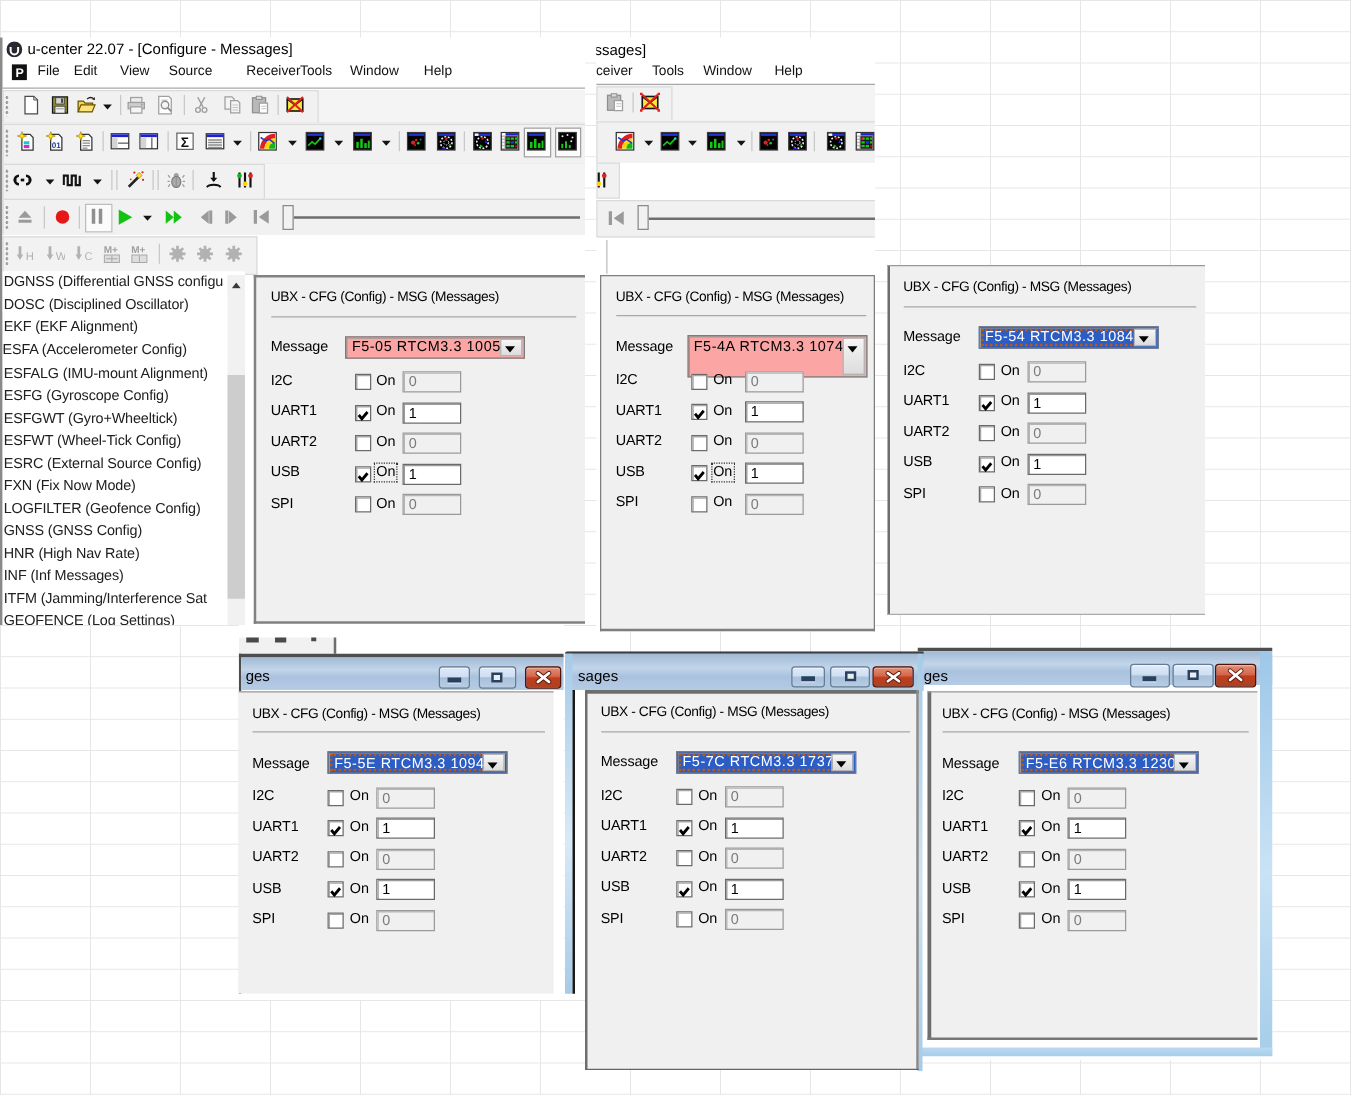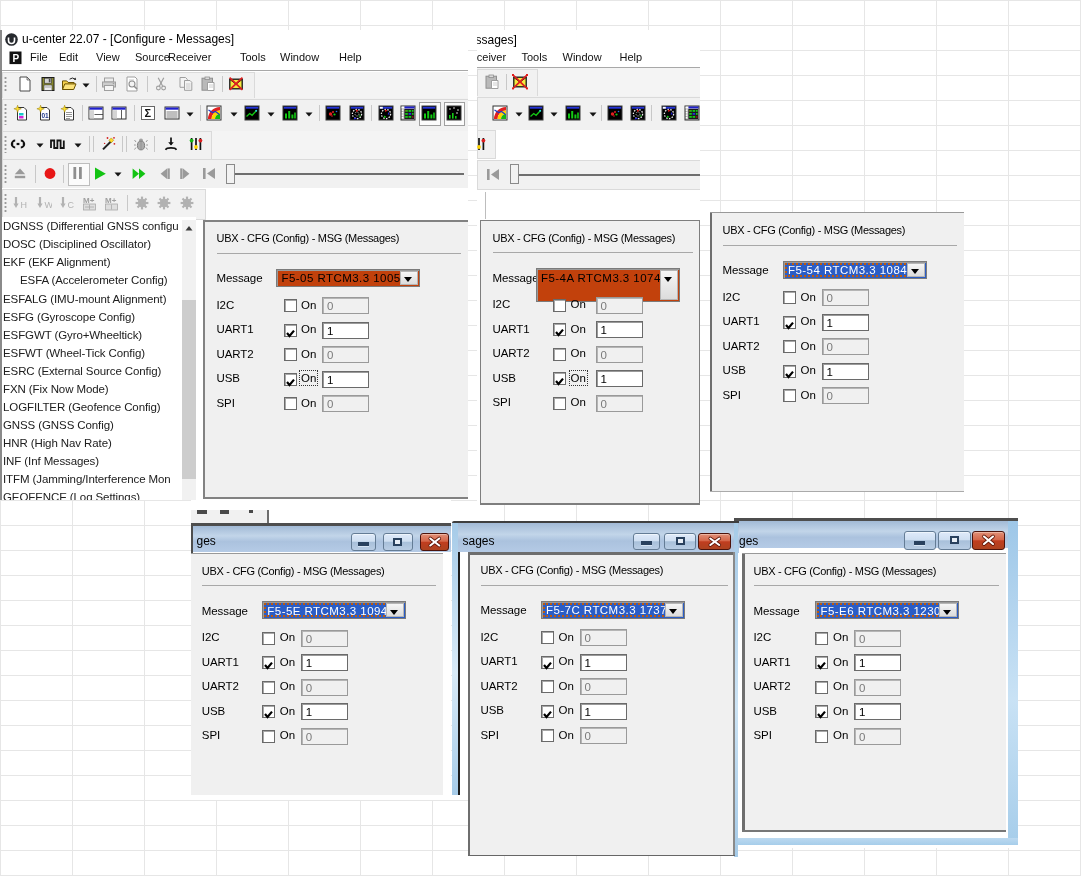--- a/index.html
+++ b/index.html
@@ -10,21 +10,21 @@
 .abs{position:absolute}
 .t12{font-size:12px;line-height:14px;color:#000;white-space:pre}
 .band{position:absolute;background:#f2f2f2;border-bottom:1px solid #d6d6d6}
 .island{position:absolute;background:#f1f1f1;border:1px solid #dadada}
 .grip{position:absolute;width:3px;background-image:radial-gradient(circle,#9a9a9a 1px,transparent 1.2px);background-size:3px 4px}
 .vsep{position:absolute;width:1px;background:#c8c8c8}
 .panel{position:absolute;background:#f0f0f0}
 .ptitle{position:absolute;font-size:11px;letter-spacing:-0.3px;color:#000;white-space:pre}
 .psep{position:absolute;height:1px;background:#a8a8a8}
 .plabel{position:absolute;font-size:11.5px;letter-spacing:-0.1px;color:#000;white-space:pre}
-.combo{position:absolute;background:#c2410c;border:1px solid #7b7b7b;box-shadow:inset 1px 1px 0 #9a9a9a}
+.combo{position:absolute;background:#fca5a5;border:1px solid #7b7b7b;box-shadow:inset 1px 1px 0 #9a9a9a}
 .combo .txt{position:absolute;left:4.5px;top:2.5px;font-size:11.5px;letter-spacing:0.45px;white-space:pre}
 .combosel{background:#2b5dc5}
 .combosel .txt{color:#fff}
 .cbtn{position:absolute;right:1px;top:1px;bottom:1px;width:16px;background:linear-gradient(#f6f6f6,#dcdcdc);border:1px solid #b5b5b5}
 .cbtn:after{content:"";position:absolute;left:3px;top:5.5px;border:4px solid transparent;border-top:5px solid #000}
 .chk{position:absolute;width:13px;height:13px;background:#fff;border:1px solid #6a6a6a;box-shadow:inset 1px 1px 0 #a8a8a8}
 .vbox{position:absolute;width:47px;height:17px;box-sizing:border-box;font-size:11.5px;line-height:16px;padding-left:4px;white-space:pre}
 .vbox.en{background:#fff;border:1px solid #6a6a6a;box-shadow:inset 1px 1px 0 #9a9a9a;color:#000}
 .vbox.dis{background:#f0f0f0;border:1px solid #9a9a9a;box-shadow:inset 1px 1px 0 #b5b5b5;color:#7b7b7b}
 .onl{position:absolute;font-size:11.5px;color:#000;white-space:pre}
@@ -45,21 +45,21 @@
     </svg>
 <div class="t12" style="position:absolute;left:20px;top:2px">u-center 22.07 - [Configure - Messages]</div>
 <svg class="abs" style="left:7px;top:21px" width="13" height="14" viewBox="0 0 13 14">
       <rect x="0.5" y="0.5" width="12" height="12.6" fill="#111"></rect>
       <text x="3.4" y="10.6" font-size="10" font-weight="bold" fill="#fff" font-family="Liberation Sans">P</text>
     </svg>
 <div class="menu" style="left:28px;top:21px">File</div>
 <div class="menu" style="left:57px;top:21px">Edit</div>
 <div class="menu" style="left:94px;top:21px">View</div>
 <div class="menu" style="left:133px;top:21px">Source</div>
-<div class="menu" style="left:166px;top:21px">Receiver</div>
+<div class="menu" style="left:195px;top:21px">Receiver</div>
 <div class="menu" style="left:238px;top:21px">Tools</div>
 <div class="menu" style="left:278px;top:21px">Window</div>
 <div class="menu" style="left:337px;top:21px">Help</div>
 <div class="abs" style="left:0;top:39.5px;width:466px;height:1px;background:#a8a8a8"></div>
 <div class="band" style="left:0;top:41.5px;width:466px;height:26px;background:#f4f4f4"></div>
 <div class="island" style="left:0;top:42px;width:251px;height:25px"></div>
 <div class="grip" style="left:2px;top:46px;height:17px"></div>
 <svg class="abs" style="left:15px;top:46px" width="16" height="16" viewBox="0 0 16 16">
       <path d="M3,1h7l3,3v11H3z" fill="#fff" stroke="#4a4a4a"></path>
       <path d="M10,1l3,3h-3z" fill="#e0e0e0" stroke="#4a4a4a" stroke-width=".7"></path>
@@ -458,32 +458,32 @@
           <line x1="3.5" y1="3.5" x2="12.5" y2="12.5"></line>
           <line x1="12.5" y1="3.5" x2="3.5" y2="12.5"></line>
         </g>
       </g>
       <circle cx="8" cy="8" r="1.8" fill="#b2b2b2"></circle>
     </svg>
 <div class="abs" style="left:0;top:187.3px;width:194px;height:282.7px;background:#fff;overflow:hidden">
 <div class="tree" style="left:1px;top:0.0px;width:178px;overflow:hidden">DGNSS (Differential GNSS configu</div>
 <div class="tree" style="left:1px;top:18.1px;width:178px;overflow:hidden">DOSC (Disciplined Oscillator)</div>
 <div class="tree" style="left:1px;top:36.1px;width:178px;overflow:hidden">EKF (EKF Alignment)</div>
-<div class="tree" style="left:18px;top:54.2px;width:205px;overflow:hidden">ESFA (Accelerometer Config)</div>
+<div class="tree" style="left:0;top:54.2px;width:205px;overflow:hidden">ESFA (Accelerometer Config)</div>
 <div class="tree" style="left:1px;top:72.3px;width:178px;overflow:hidden">ESFALG (IMU-mount Alignment)</div>
 <div class="tree" style="left:1px;top:90.3px;width:178px;overflow:hidden">ESFG (Gyroscope Config)</div>
 <div class="tree" style="left:1px;top:108.4px;width:178px;overflow:hidden">ESFGWT (Gyro+Wheeltick)</div>
 <div class="tree" style="left:1px;top:126.5px;width:178px;overflow:hidden">ESFWT (Wheel-Tick Config)</div>
 <div class="tree" style="left:1px;top:144.6px;width:178px;overflow:hidden">ESRC (External Source Config)</div>
 <div class="tree" style="left:1px;top:162.6px;width:178px;overflow:hidden">FXN (Fix Now Mode)</div>
 <div class="tree" style="left:1px;top:180.7px;width:178px;overflow:hidden">LOGFILTER (Geofence Config)</div>
 <div class="tree" style="left:1px;top:198.8px;width:178px;overflow:hidden">GNSS (GNSS Config)</div>
 <div class="tree" style="left:1px;top:216.8px;width:178px;overflow:hidden">HNR (High Nav Rate)</div>
 <div class="tree" style="left:1px;top:234.9px;width:178px;overflow:hidden">INF (Inf Messages)</div>
-<div class="tree" style="left:1px;top:253.0px;width:178px;overflow:hidden">ITFM (Jamming/Interference Mon</div>
+<div class="tree" style="left:1px;top:253.0px;width:178px;overflow:hidden">ITFM (Jamming/Interference Sat</div>
 <div class="tree" style="left:1px;top:271.1px;width:178px;overflow:hidden">GEOFENCE (Log Settings)</div>
 </div>
 <div class="abs" style="left:179.5px;top:190px;width:14.5px;height:280px;background:#f1f1f1"></div>
 <div class="abs" style="left:179.5px;top:190px;width:14.5px;height:16px;background:#f1f1f1"></div>
 <svg class="abs" style="left:183px;top:195px" width="8" height="6" viewBox="0 0 8 6">
       <path d="M0.5,5.5L4,1l3.5,4.5z" fill="#3a3a3a"></path>
     </svg>
 <div class="abs" style="left:179.5px;top:270px;width:14.5px;height:179px;background:#cdcdcd"></div>
 </div>
 <div class="panel" style="left:203px;top:220px;width:265px;height:279px">
@@ -657,21 +657,21 @@
       <path d="M14,3L6,8.5L14,14z" fill="#9a9a9a"></path>
     </svg>
 <div class="abs" style="left:40.5px;top:143.5px;width:182.5px;height:2px;background:#6e6e6e"></div>
 <div class="abs" style="left:33.5px;top:134px;width:7px;height:18px;background:#f2f2f2;border:1px solid #8a8a8a"></div>
 <div class="abs" style="left:8.0px;top:162px;width:1.5px;height:27px;background:#bdbdbd"></div>
 </div>
 <div class="panel" style="left:479.5px;top:219.5px;width:220.5px;height:285px">
     <div class="ptitle" style="left:13px;top:12px">UBX - CFG (Config) - MSG (Messages)</div>
     <div class="psep" style="left:13px;top:32.5px;width:200.5px"></div>
     <div class="plabel" style="left:13px;top:52px">Message</div>
-    <div class="combo" style="left:56px;top:48.5px;width:144px;height:34px;box-sizing:border-box">
+    <div class="combo" style="left:70px;top:48.5px;width:144px;height:34px;box-sizing:border-box">
       <div class="txt">F5-4A RTCM3.3 1074</div>
       <div class="cbtn"></div>
     </div>
     <div class="plabel" style="left:13px;top:78.5px">I2C</div>
     <div class="chk" style="left:73px;top:79.0px;box-sizing:border-box"></div>
     <div class="onl" style="left:91px;top:78.5px">On</div>
     <div class="vbox dis" style="left:116px;top:77.0px">0</div>
     <div class="plabel" style="left:13px;top:103.0px">UART1</div>
     <div class="chk" style="left:73px;top:103.5px;box-sizing:border-box"><svg width="11" height="11" viewBox="0 0 11 11">
         <path d="M2,5l2.5,3L9,2.6" fill="none" stroke="#000" stroke-width="2.2"></path>

